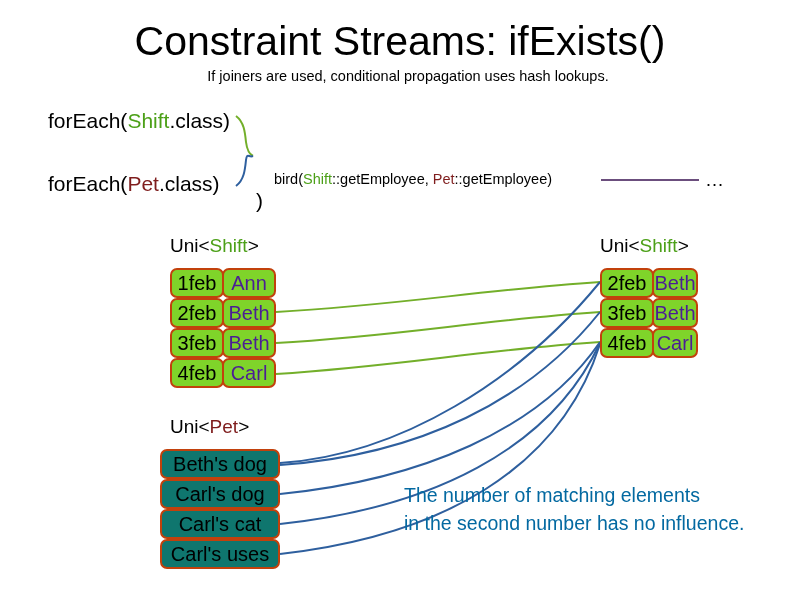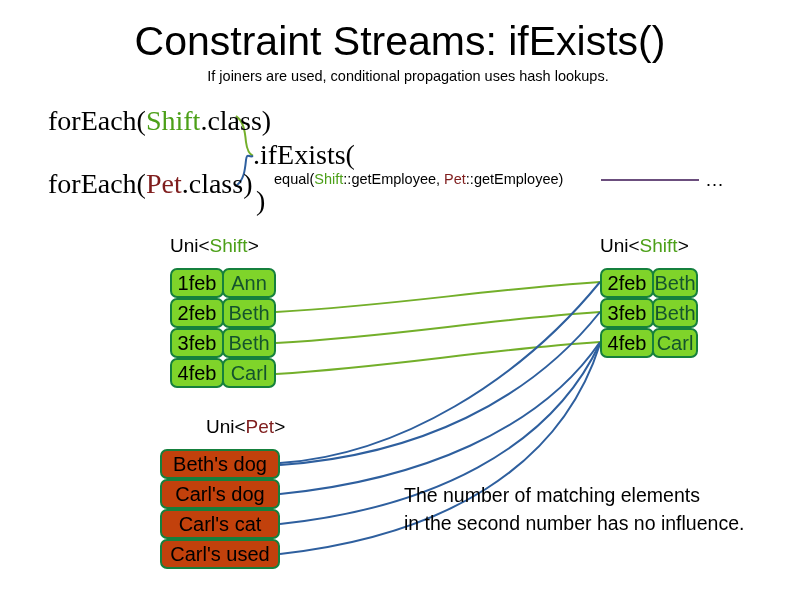--- a/index.html
+++ b/index.html
@@ -41,24 +41,23 @@
   #page-subtitle {
     left: 0; top: 66px;
     width: 800px;
     text-align: center;
     font-size: 14.5px;
     line-height: 20px;
     padding-left: 8px;
   }
 
   .code-line {
-    font-size: 28px;
+    font-size: 21px;
     line-height: 26px;
     white-space: nowrap;
-    font-family: Liberation Serif, serif;
   }
   #code-foreach-shift { left: 48px; top: 108px; }
   #code-foreach-pet   { left: 48px; top: 171px; }
   #code-ifexists      { left: 253px; top: 142px; }
   #code-close-paren   { left: 256px; top: 188px; }
   #code-equal {
     left: 274px; top: 170px;
     font-size: 14.5px;
     line-height: 19px;
     white-space: nowrap;
@@ -72,58 +71,58 @@
   .kw-shift { color: #4CA018; }
   .kw-pet   { color: #7f1d1d; }
 
   .uni-label {
     font-size: 19px;
     line-height: 24px;
     white-space: nowrap;
   }
   #uni-label-left-shift  { left: 170px; top: 234px; }
   #uni-label-right-shift { left: 600px; top: 234px; }
-  #uni-label-left-pet    { left: 170px; top: 415px; margin-left: 36px; }
+  #uni-label-left-pet    { left: 170px; top: 415px; }
 
   .fact-row {
     display: flex;
     height: 30px;
     align-items: stretch;
   }
   .cell {
     box-sizing: border-box;
-    border: 2px solid #15803d;
+    border: 2px solid #c2410c;
     border-radius: 7px;
     display: flex;
     align-items: center;
     justify-content: center;
     font-size: 20px;
     line-height: 20px;
     white-space: nowrap;
   }
   .shift-row .cell { background: #7FD42A; }
   .shift-row .cell-date { width: 54px; color: #000000; }
   .shift-row .cell-name {
     flex: 1 1 auto;
-    color: #14532d;
+    color: #4c1d95;
     margin-left: -2px;
   }
   .pet-row .cell {
-    background: #c2410c;
+    background: #0f766e;
     width: 100%;
     color: #000000;
   }
 
   #shift-stream-left  { left: 170px; top: 268px; width: 106px; }
   #shift-stream-right { left: 600px; top: 268px; width: 98px; }
   #pet-stream-left    { left: 160px; top: 449px; width: 120px; }
 
   #note-text {
     left: 404px; top: 481px;
-    color: #000000;
+    color: #0369a1;
     font-size: 19.5px;
     line-height: 28px;
     white-space: nowrap;
   }
 </style>
 </head>
 <body>
 
 <div id="slide">
 
@@ -154,24 +153,23 @@
   </svg>
 
   <div class="abs code-line" id="code-foreach-shift">
     <span>forEach(</span><span class="kw-shift">Shift</span><span>.class)</span>
   </div>
 
   <div class="abs code-line" id="code-foreach-pet">
     <span>forEach(</span><span class="kw-pet">Pet</span><span>.class)</span>
   </div>
 
-  <div class="abs code-line" id="code-ifexists">.ifExists(</div>
 
   <div class="abs" id="code-equal">
-    <span>equal(</span><span class="kw-shift">Shift</span><span>::getEmployee, </span><span class="kw-pet">Pet</span><span>::getEmployee)</span>
+    <span>bird(</span><span class="kw-shift">Shift</span><span>::getEmployee, </span><span class="kw-pet">Pet</span><span>::getEmployee)</span>
   </div>
 
   <div class="abs code-line" id="code-close-paren">)</div>
 
   <div class="abs" id="code-ellipsis">…</div>
 
   <div class="abs uni-label" id="uni-label-left-shift">
     <span>Uni&lt;</span><span class="kw-shift">Shift</span><span>&gt;</span>
   </div>
 
@@ -221,21 +219,21 @@
     <div class="fact-row pet-row">
       <div class="cell">Beth's dog</div>
     </div>
     <div class="fact-row pet-row">
       <div class="cell">Carl's dog</div>
     </div>
     <div class="fact-row pet-row">
       <div class="cell">Carl's cat</div>
     </div>
     <div class="fact-row pet-row">
-      <div class="cell">Carl's used</div>
+      <div class="cell">Carl's uses</div>
     </div>
   </div>
 
   <div class="abs" id="note-text">
     <div>The number of matching elements</div>
     <div>in the second number has no influence.</div>
   </div>
 
 </div>
 

